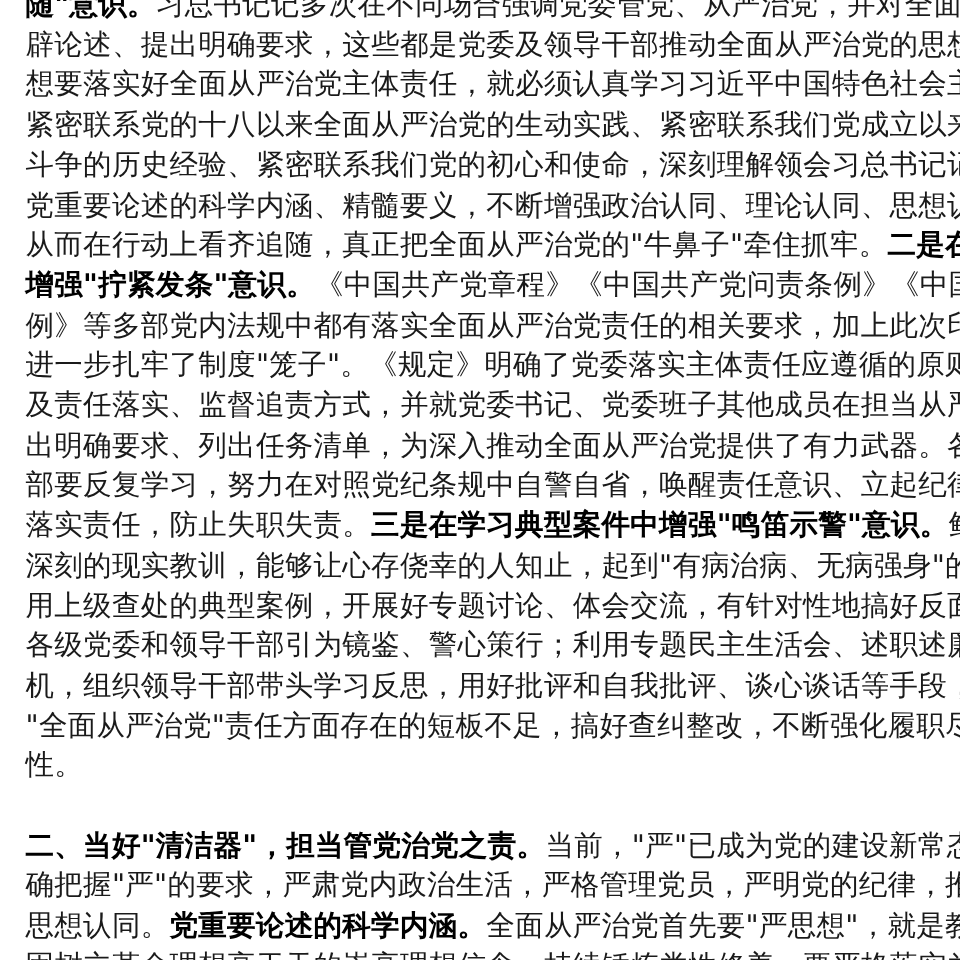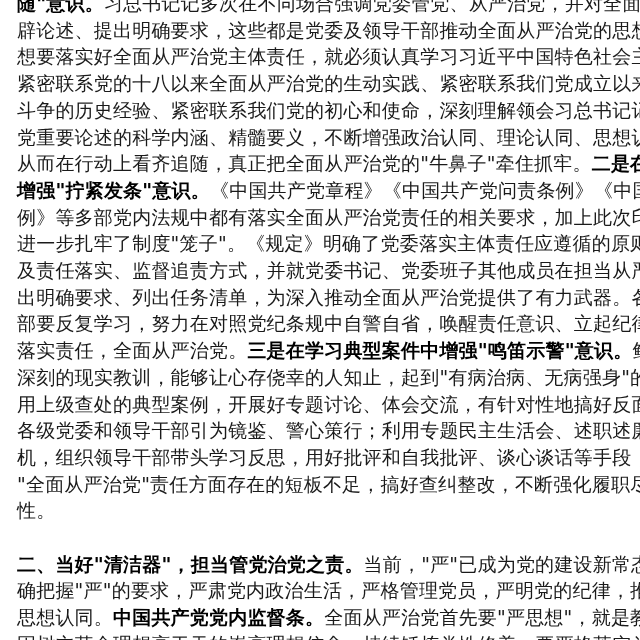--- a/index.html
+++ b/index.html
@@ -33,28 +33,28 @@
       <span class="line"><span>紧密联系党的十八以来全面从严治党的生动实践、紧密联系我们党成立以来成长壮大、奋斗</span></span>
       <span class="line"><span>斗争的历史经验、紧密联系我们党的初心和使命，深刻理解领会习总书记记关于全面从严治</span></span>
       <span class="line"><span>党重要论述的科学内涵、精髓要义，不断增强政治认同、理论认同、思想认同、情感认同，</span></span>
       <span class="line"><span>从而在行动上看齐追随，真正把全面从严治党的"牛鼻子"牵住抓牢。</span><b>二是在学习条例法规中</b></span>
       <span class="line"><b>增强"拧紧发条"意识。</b><span>《中国共产党章程》《中国共产党问责条例》《中国共产党党内监督条</span></span>
       <span class="line"><span>例》等多部党内法规中都有落实全面从严治党责任的相关要求，加上此次印发的《规定》，</span></span>
       <span class="line"><span>进一步扎牢了制度"笼子"。《规定》明确了党委落实主体责任应遵循的原则、有关责任内容以</span></span>
       <span class="line"><span>及责任落实、监督追责方式，并就党委书记、党委班子其他成员在担当从严治党责任方面提</span></span>
       <span class="line"><span>出明确要求、列出任务清单，为深入推动全面从严治党提供了有力武器。各级党委和领导干</span></span>
       <span class="line"><span>部要反复学习，努力在对照党纪条规中自警自省，唤醒责任意识、立起纪律标尺，从而自觉</span></span>
-      <span class="line"><span>落实责任，全面从严治党。</span><b>三是在学习典型案件中增强"鸣笛示警"意识。</b><span>鲜活的反面教材、</span></span>
+      <span class="line"><span>落实责任，防止失职失责。</span><b>三是在学习典型案件中增强"鸣笛示警"意识。</b><span>鲜活的反面教材、</span></span>
       <span class="line"><span>深刻的现实教训，能够让心存侥幸的人知止，起到"有病治病、无病强身"的作用。要充分运</span></span>
       <span class="line"><span>用上级查处的典型案例，开展好专题讨论、体会交流，有针对性地搞好反面警示教育，促使</span></span>
       <span class="line"><span>各级党委和领导干部引为镜鉴、警心策行；利用专题民主生活会、述职述廉、工作总结等时</span></span>
       <span class="line"><span>机，组织领导干部带头学习反思，用好批评和自我批评、谈心谈话等手段，深入剖析在履行</span></span>
       <span class="line"><span>"全面从严治党"责任方面存在的短板不足，搞好查纠整改，不断强化履职尽责的自觉性主动</span></span>
       <span class="line last"><span>性。</span></span>
     </div>
   <div class="blank"></div>
   <div class="para" id="p2">
       <span class="line"><b>二、当好"清洁器"，担当管党治党之责。</b><span>当前，"严"已成为党的建设新常态，党委书记要准</span></span>
       <span class="line"><span>确把握"严"的要求，严肃党内政治生活，严格管理党员，严明党的纪律，推动全面从严治党</span></span>
-      <span class="line"><span>思想认同。</span><b>中国共产党党内监督条。</b><span>全面从严治党首先要"严思想"，就是教育引导全体党员牢</span></span>
+      <span class="line"><span>思想认同。</span><b>党重要论述的科学内涵。</b><span>全面从严治党首先要"严思想"，就是教育引导全体党员牢</span></span>
       <span class="line"><span>固树立革命理想高于天的崇高理想信念，持续锤炼党性修养。要严格落实党委机关学习"四</span></span>
     </div>
 </div>
 
 </body></html>

